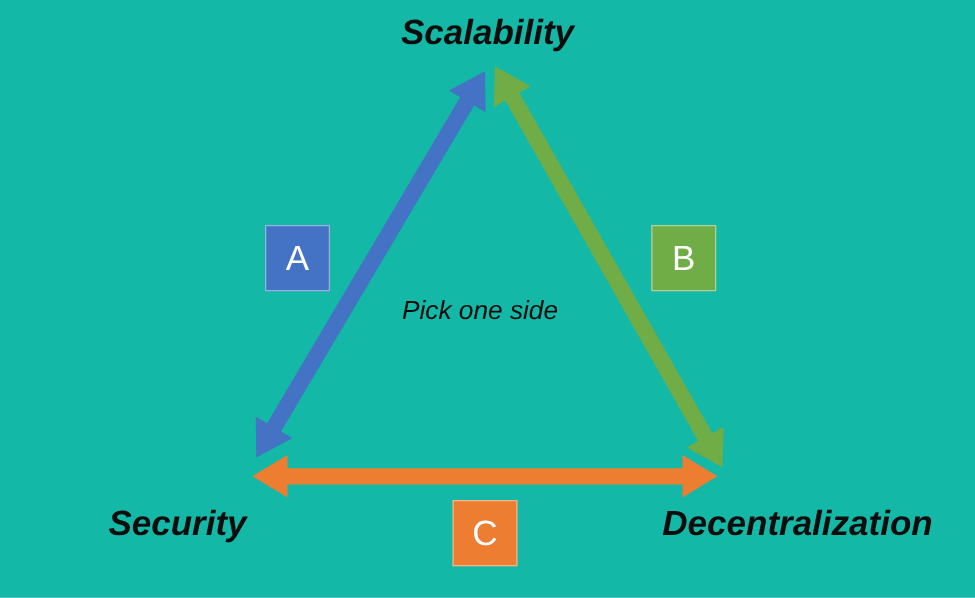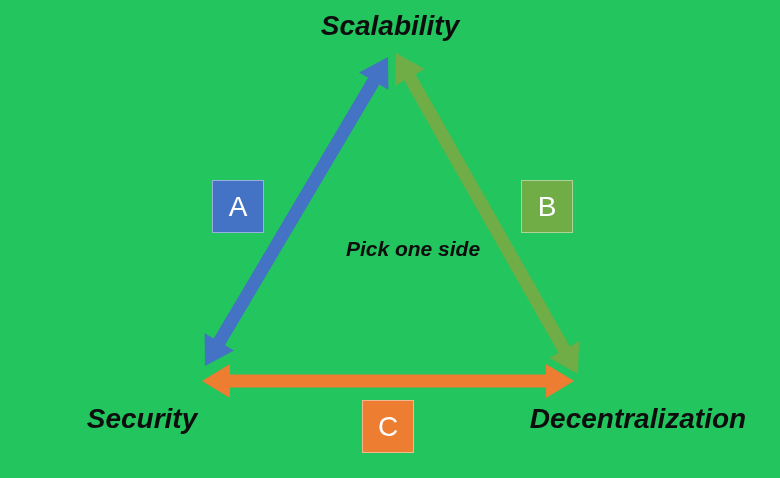--- a/index.html
+++ b/index.html
@@ -21,26 +21,25 @@
     font-size: 28px;
     font-weight: bold;
     font-style: italic;
     white-space: nowrap;
     letter-spacing: 0px;
   }
   .note {
     position: absolute;
     transform: translateX(-50%);
     font-size: 21px;
-    font-weight: bold;
+    font-weight: normal;
     font-style: italic;
     text-align: center;
     line-height: 28px;
     white-space: nowrap;
-    margin-left: 29px;
   }
   .side-box {
     position: absolute;
     width: 52px;
     height: 53px;
     display: flex;
     align-items: center;
     justify-content: center;
     border: 1px solid rgba(255,255,255,0.45);
     box-sizing: border-box;
@@ -55,21 +54,21 @@
   .v-left  { left: 142px; top: 403px; }
   .v-right { left: 638px; top: 403px; }
   .note-pos { left: 384px; top: 235px; }
   .box-a { left: 212px; top: 180px; }
   .box-b { left: 521px; top: 180px; }
   .box-c { left: 362px; top: 400px; }
 </style>
 </head>
 <body>
 
-<div class="canvas" style="background: #22c55e; color: rgb(13, 13, 13);">
+<div class="canvas" style="background: #14b8a6; color: rgb(13, 13, 13);">
 
   <svg class="arrows-layer" viewBox="0 0 780 478">
     <g id="arrow-group">
         <polygon points="205.0,366.0 233.9,350.6 224.9,345.2 379.3,84.4 388.4,89.8 388.0,57.0 359.1,72.4 368.1,77.8 213.7,338.6 204.6,333.2" fill="#4472C4"></polygon>
         <polygon points="396.0,53.0 395.0,85.7 404.2,80.6 558.5,352.8 549.4,358.0 578.0,374.0 579.0,341.3 569.8,346.4 415.5,74.2 424.6,69.0" fill="#70AD47"></polygon>
         <polygon points="202.0,381.0 230.0,398.0 230.0,387.5 546.0,387.5 546.0,398.0 574.0,381.0 546.0,364.0 546.0,374.5 230.0,374.5 230.0,364.0" fill="#ED7D31"></polygon>
       </g>
   </svg>
 
   <div class="vertex v-top">Scalability</div>

